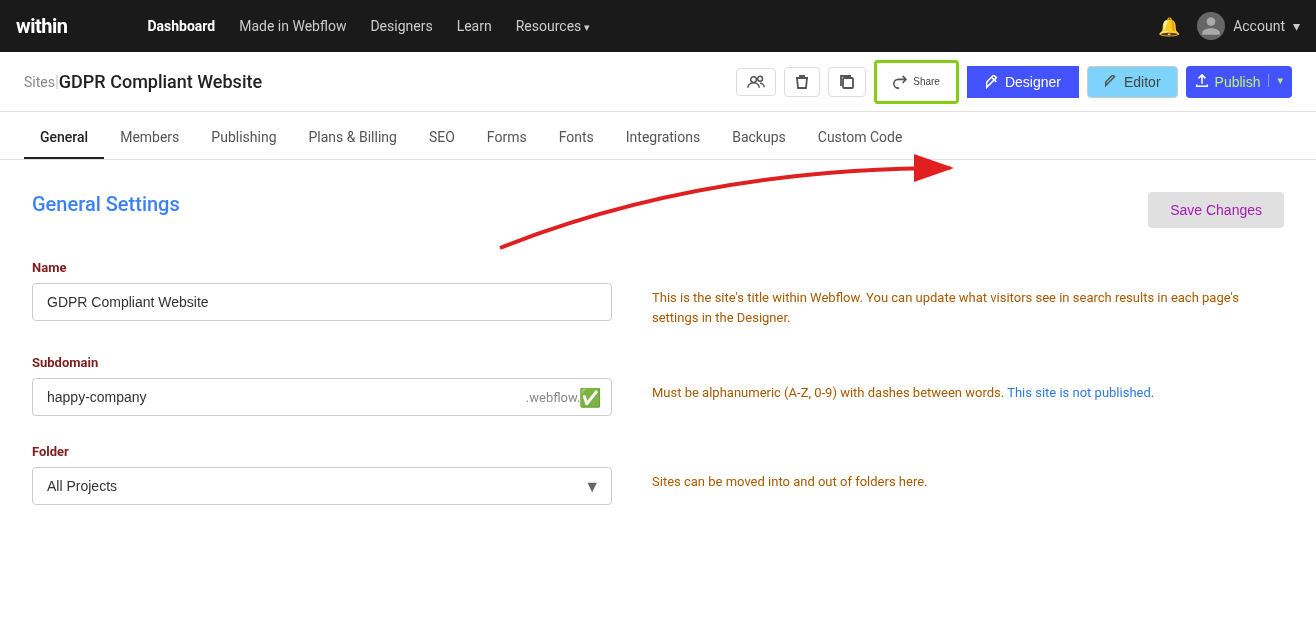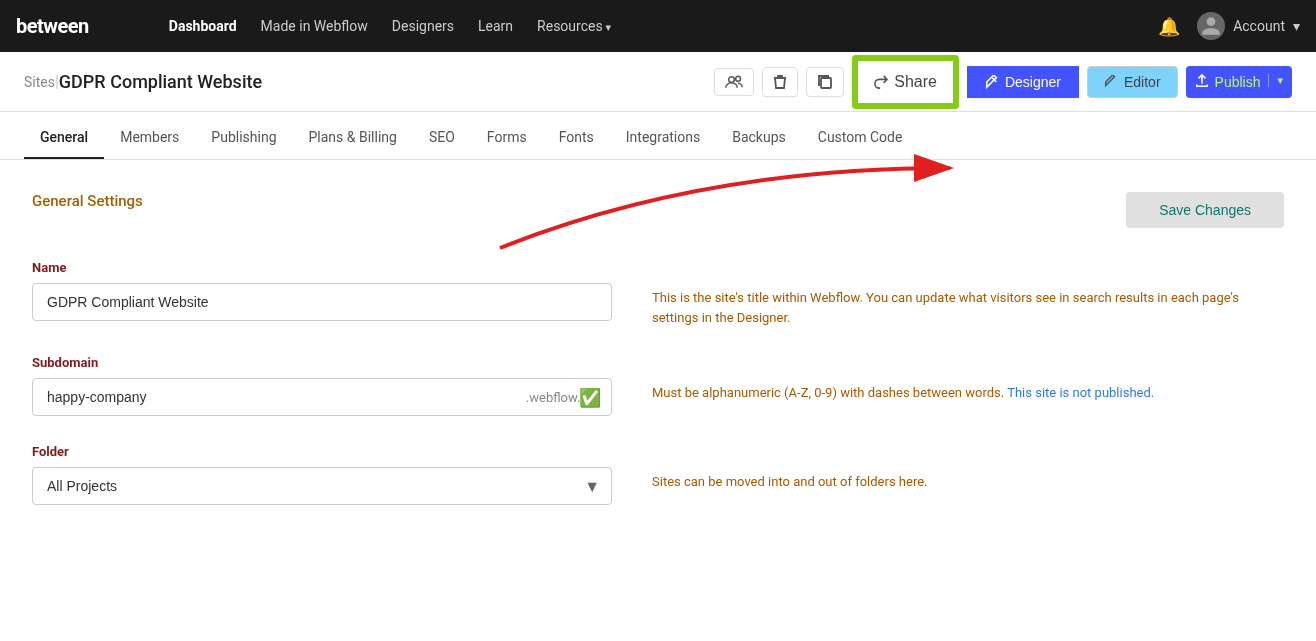--- a/index.html
+++ b/index.html
@@ -57,26 +57,26 @@
       border: 1px solid #ddd;
       border-radius: 4px;
       padding: 6px 10px;
       cursor: pointer;
       color: #555;
       font-size: 15px;
       display: flex; align-items: center;
     }
     .share-btn {
       background: #fff;
-      border: 6px solid #84cc16;
+      border: 3px solid #84cc16;
       border-radius: 4px;
       padding: 12px 16px;
       cursor: pointer;
       color: #444;
-      font-size: 16px;
+      font-size: 10px;
       font-weight: 500;
       display: flex; align-items: center; gap: 6px;
     }
     .designer-btn {
       background: #4353ff;
       border: none;
       border-radius: 0;
       padding: 8px 18px;
       cursor: pointer;
       color: #fff;
@@ -138,32 +138,32 @@
       min-height: calc(100vh - 160px);
       padding: 32px 32px;
     }
     .content-header {
       display: flex;
       align-items: flex-start;
       justify-content: space-between;
       margin-bottom: 32px;
     }
     .section-title {
-      font-size: 15px;
-      font-weight: 500;
-      color: #a16207;
+      font-size: 20px;
+      font-weight: 500;
+      color: #3b82f6;
     }
     .save-changes-btn {
       background: #e0e0e0;
       border: none;
       border-radius: 4px;
-      padding: 10px 33px;
-      font-size: 14px;
-      font-weight: 500;
-      color: #0f766e;
+      padding: 10px 22px;
+      font-size: 14px;
+      font-weight: 500;
+      color: #a21caf;
       cursor: pointer;
     }
 
     .form-row {
       display: flex;
       gap: 40px;
       margin-bottom: 28px;
     }
     .form-col { flex: 0 0 580px; max-width: 580px; }
     .form-hint-col { flex: 1; padding-top: 28px; }
@@ -243,21 +243,21 @@
     }
 
     .page-wrapper { position: relative; }
   </style>
 </head>
 <body>
 
 <div class="page-wrapper">
 
   <nav class="top-nav">
-    <span class="logo">between</span>
+    <span class="logo">within</span>
     <a class="nav-link active">Dashboard</a>
     <a class="nav-link">Made in Webflow</a>
     <a class="nav-link">Designers</a>
     <a class="nav-link">Learn</a>
     <a class="nav-link has-arrow">Resources</a>
     <div class="top-nav-right">
       <span class="bell-icon">🔔</span>
       <div class="account-area">
         <div class="avatar">
           <svg viewBox="0 0 24 24" xmlns="http://www.w3.org/2000/svg">

